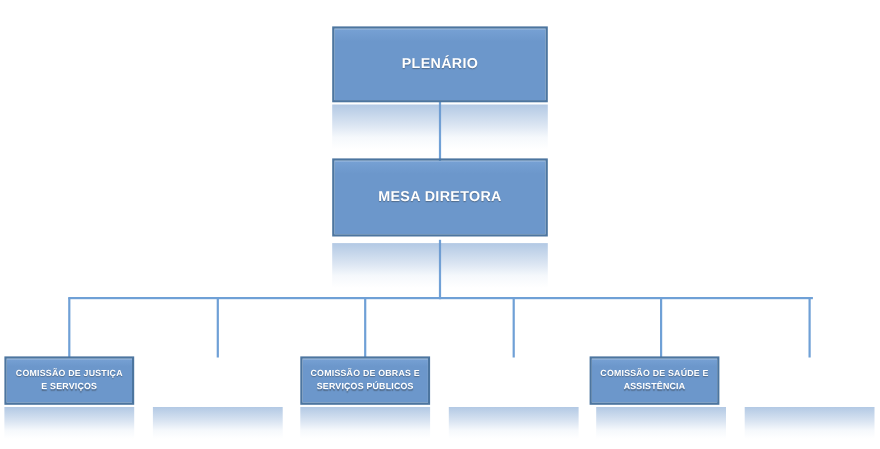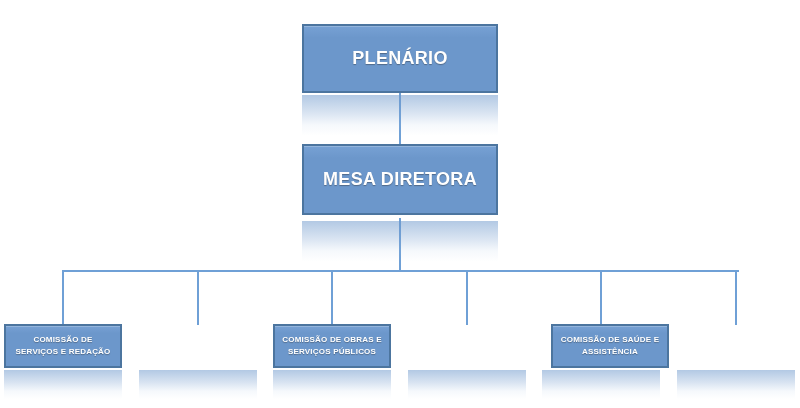--- a/index.html
+++ b/index.html
@@ -24,21 +24,21 @@
     display:flex;align-items:center;justify-content:center;
     text-align:center;
     background:linear-gradient(180deg, #77a1d4 0%, var(--fill) 18%, var(--fill) 100%);
     border:2px solid var(--border);
     box-shadow:inset 0 1px 0 rgba(255,255,255,.22);
     color:var(--text);
     font-weight:bold;
     text-shadow:0 1px 1px rgba(40,40,40,.4);
     line-height:1.55;
   }
-  .node-lg{left:302px;width:196px;font-size:18px;letter-spacing:.3px;padding:4px 10px;}
+  .node-lg{left:302px;width:196px;font-size:13px;letter-spacing:.3px;padding:4px 10px;}
   .node-sm{top:324px;width:118px;height:44px;font-size:8px;letter-spacing:.2px;padding:2px 7px;}
 
   
   .refl{
     position:absolute;
     background:linear-gradient(180deg,
       rgba(108,151,203,.52) 0%,
       rgba(122,160,208,.28) 38%,
       rgba(160,190,225,.10) 62%,
       rgba(255,255,255,0) 85%);
@@ -65,33 +65,33 @@
     <span>PLENÁRIO</span>
   </div>
   <div class="refl refl-lg" style="top:95px"></div>
 
   <div class="node node-lg" style="top:144px;height:71px">
     <span>MESA DIRETORA</span>
   </div>
   <div class="refl refl-lg" style="top:221px"></div>
 
   <div class="node node-sm" style="left:4px">
-    <span>COMISSÃO DE SERVIÇOS E REDAÇÃO</span>
+    <span>COMISSÃO DE JUSTIÇA E SERVIÇOS</span>
   </div>
   <div class="refl refl-sm" style="left:4px"></div>
 
   <div class="refl refl-sm" style="left:139px"></div>
 
   <div class="node node-sm" style="left:273px">
     <span>COMISSÃO DE OBRAS E SERVIÇOS PÚBLICOS</span>
   </div>
   <div class="refl refl-sm" style="left:273px"></div>
 
   <div class="refl refl-sm" style="left:408px"></div>
 
-  <div class="node node-sm" style="left:551px">
+  <div class="node node-sm" style="left:536px">
     <span>COMISSÃO DE SAÚDE E ASSISTÊNCIA</span>
   </div>
   <div class="refl refl-sm" style="left:542px"></div>
 
   <div class="refl refl-sm" style="left:677px"></div>
 
 </div>
 
 </body></html>

